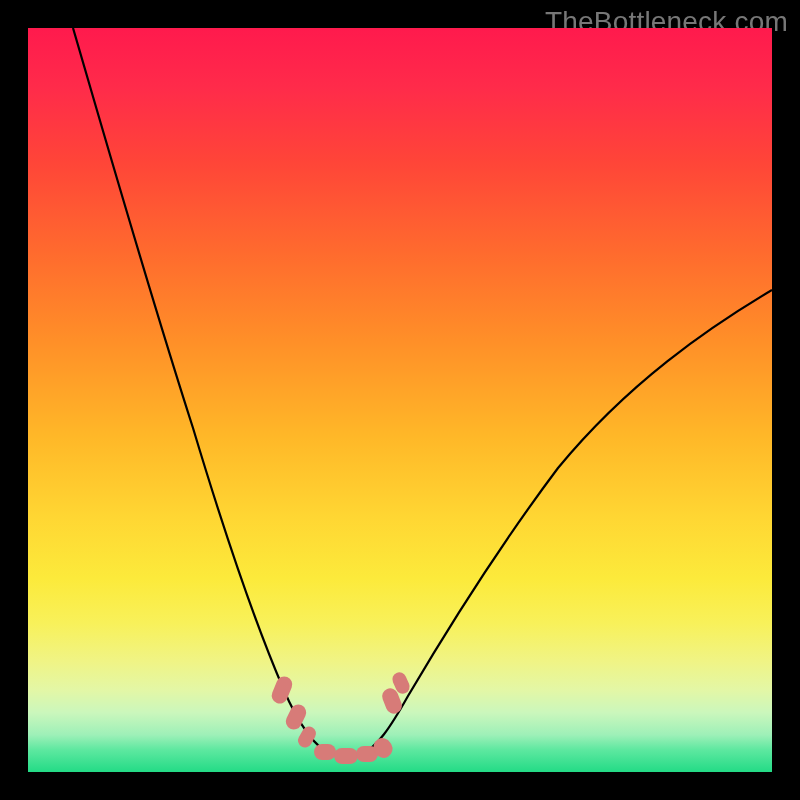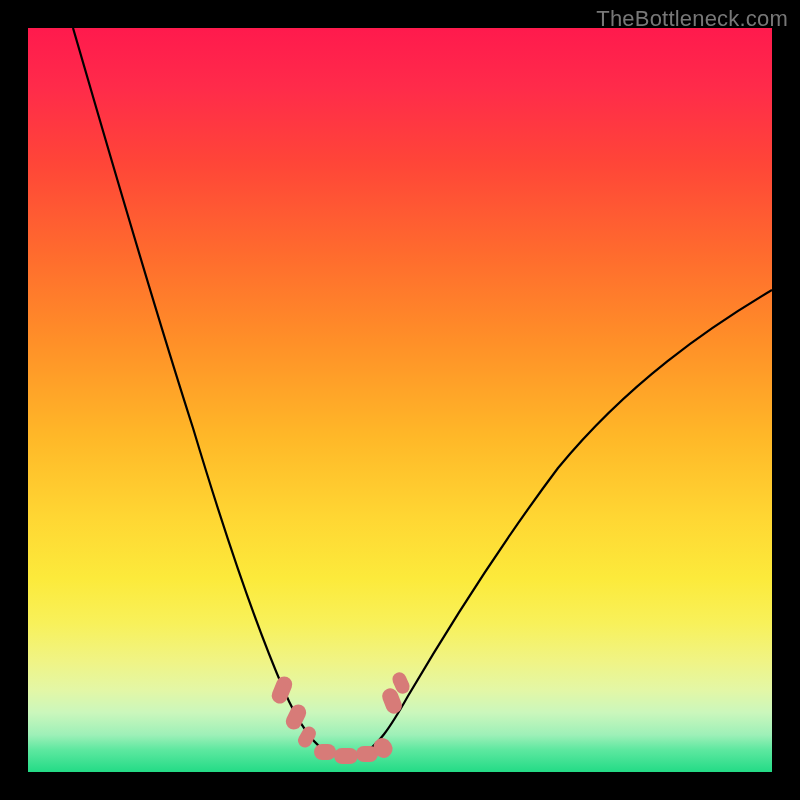--- a/index.html
+++ b/index.html
@@ -43,21 +43,21 @@
       #5ee8a0 97%,
       #23db86 100%
     );
     overflow: hidden;
   }
   .watermark {
     position: absolute;
     top: 6px;
     right: 12px;
     color: #777;
-    font-size: 22px;
+    font-size: 28px;
     font-weight: 500;
     letter-spacing: 0.2px;
     user-select: none;
   }
   svg.curves {
     position: absolute;
     inset: 0;
     width: 100%;
     height: 100%;
   }

